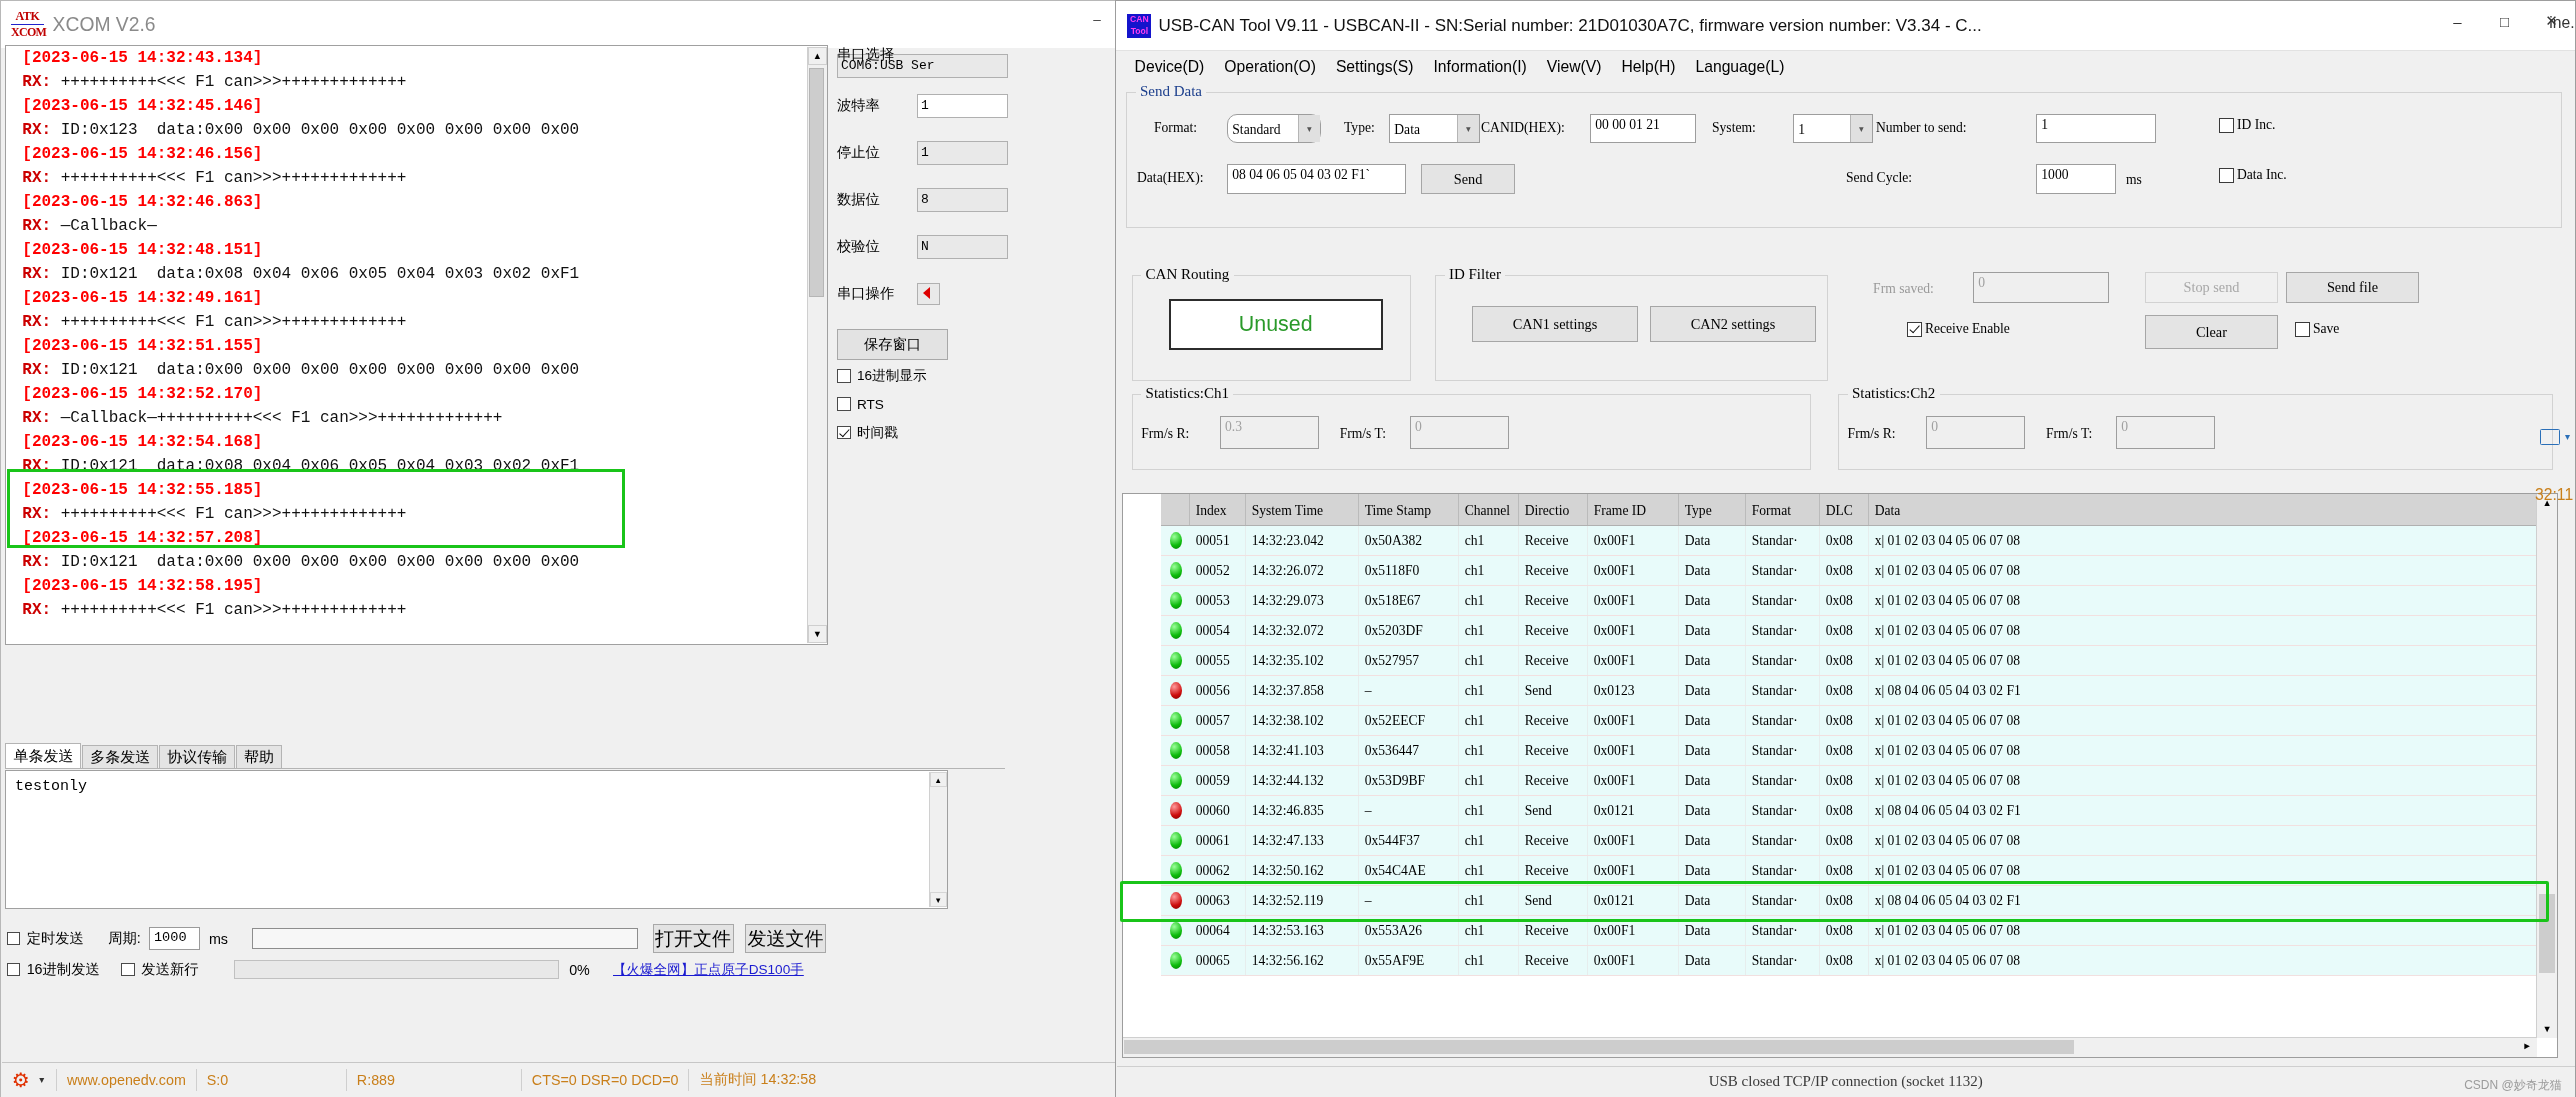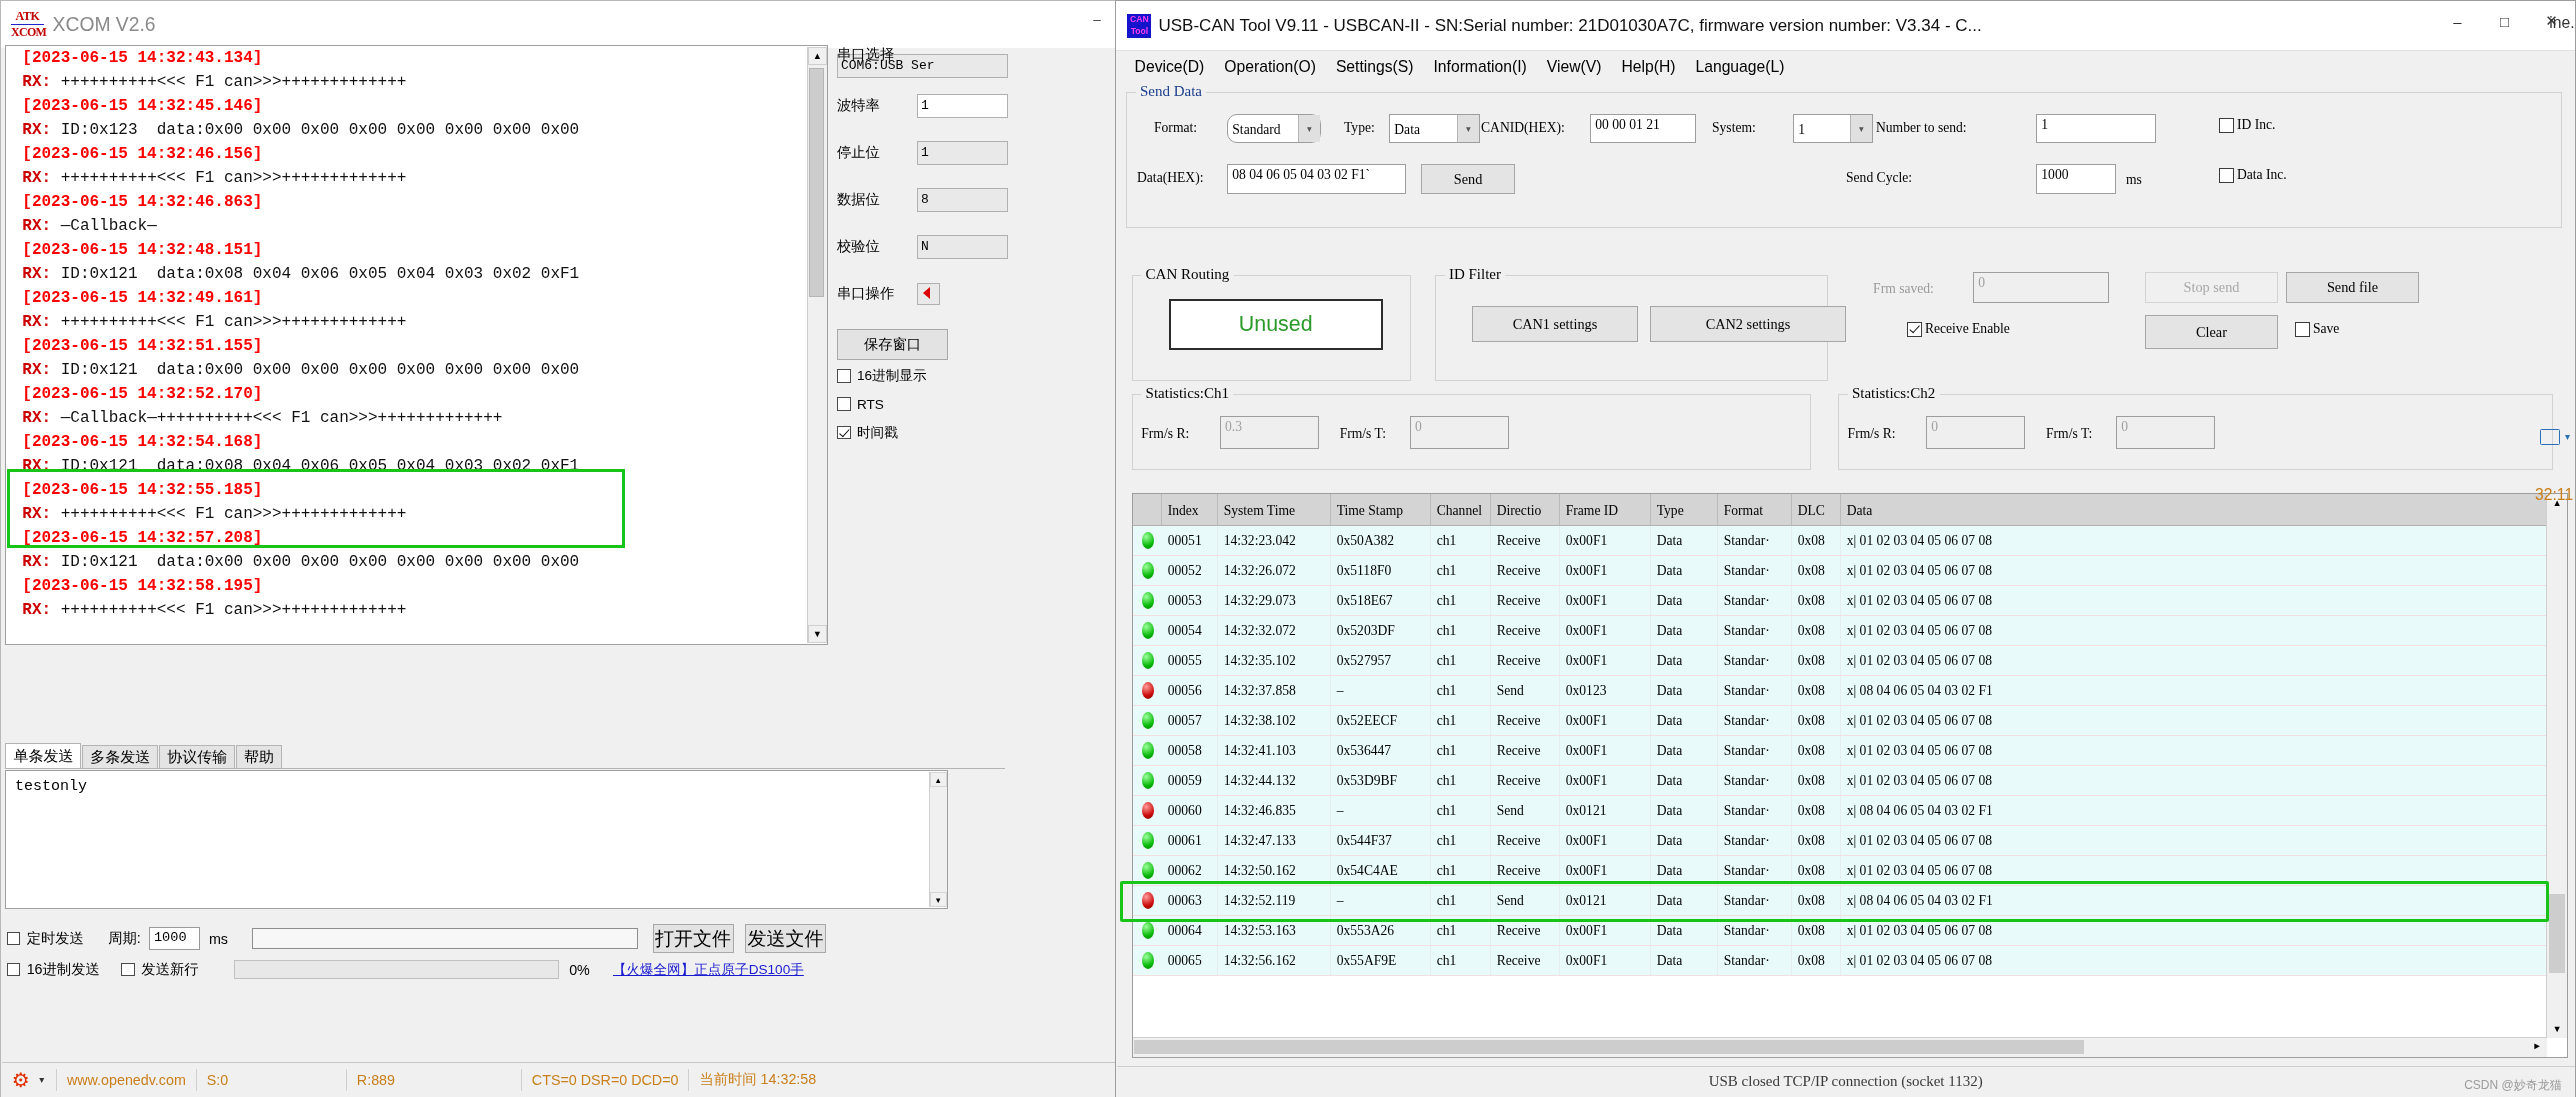--- a/index.html
+++ b/index.html
@@ -115,22 +115,22 @@
      display:flex;align-items:center;justify-content:center;font-size:9.3px;color:#555;}
   .cbtn{background:#e4e4e4;border:0.7px solid #a6a6a6;box-sizing:border-box;font-size:14.3px;
      font-family:"Liberation Serif",serif;display:flex;align-items:center;justify-content:center;}
   .cbtn.dis{color:#a8a8a8;border-color:#d2d2d2;background:#f0f0f0;}
   .cbx{display:flex;align-items:center;font-size:13.6px;font-family:"Liberation Serif",serif;}
   .cbx .bx{width:15px;height:15px;border:1.4px solid #3a3a3a;background:#fff;margin-right:2.9px;position:relative;box-sizing:border-box;}
   .cbx .bx.on::after{content:"";position:absolute;left:3.6px;top:0px;width:4.3px;height:9.3px;border:solid #111;
      border-width:0 1.4px 1.4px 0;transform:rotate(42deg);}
 
   
-  #can-table{position:absolute;left:16px;top:492px;width:1436px;height:565px;background:#fff;
-     border:0.7px solid #9d9d9d;box-sizing:border-box;overflow:hidden;}
+  #can-table{position:absolute;left:6px;top:492px;width:1436px;height:565px;background:#fff;
+     border:0.7px solid #9d9d9d;box-sizing:border-box;overflow:hidden;padding-left:38px;}
   #thead{display:flex;height:31px;background:#d4d4d4;border-bottom:0.7px solid #b0b0b0;}
   #thead div{font-family:"Liberation Serif",serif;font-size:13.6px;padding:8.6px 0 0 5.7px;box-sizing:border-box;
      border-right:0.7px solid #bbb;overflow:hidden;white-space:nowrap;}
   .trow{display:flex;height:29px;background:#e8fbfa;border-bottom:0.7px solid #f2e0e0;}
   .trow div{font-family:"Liberation Serif",serif;font-size:13.6px;padding:7.1px 0 0 5.7px;box-sizing:border-box;
      border-right:0.7px solid #e6eded;overflow:hidden;white-space:nowrap;}
   .trow .dot{padding:0;border:none;display:flex;align-items:center;justify-content:center;}
   .dotg,.dotr{width:12px;height:17px;border-radius:50%;}
   .dotg{background:radial-gradient(circle at 35% 28%,#9bff9b,#0bbb0b 60%,#038003);}
   .dotr{background:radial-gradient(circle at 35% 28%,#ff9b9b,#cc0b0b 60%,#800303);}
@@ -369,21 +369,21 @@
 
   <div class="grp" style="left:15.7px;top:274px;width:279px;height:106px;">
     <div class="gtitle">CAN Routing</div>
     <div style="position:absolute;left:36px;top:23px;width:214px;height:51px;background:#fff;border:2.1px solid #2c2c2c;
         box-sizing:border-box;display:flex;align-items:center;justify-content:center;font-size:21.4px;color:#2a9a2a;">Unused</div>
   </div>
 
   <div class="grp" style="left:319px;top:274px;width:393px;height:106px;">
     <div class="gtitle">ID Filter</div>
     <span class="cbtn" style="position:absolute;left:36px;top:30px;width:166px;height:36px;">CAN1 settings</span>
-    <span class="cbtn" style="position:absolute;left:214px;top:30px;width:196px;height:36px;">CAN2 settings</span>
+    <span class="cbtn" style="position:absolute;left:214px;top:30px;width:166px;height:36px;">CAN2 settings</span>
   </div>
 
   <div style="position:absolute;left:750px;top:270px;width:686px;height:114px;">
     <span class="lbl dim" style="position:absolute;left:7.1px;top:10px;">Frm saved:</span>
     <span class="inp dim" style="position:absolute;left:107px;top:1.4px;width:136px;height:31px;">0</span>
     <span class="cbtn dis" style="position:absolute;left:279px;top:1.4px;width:133px;height:31px;">Stop send</span>
     <span class="cbtn" style="position:absolute;left:420px;top:1.4px;width:133px;height:31px;">Send file</span>
 
     <span class="cbx" style="position:absolute;left:41px;top:50px;">
       <span class="bx on"></span>

